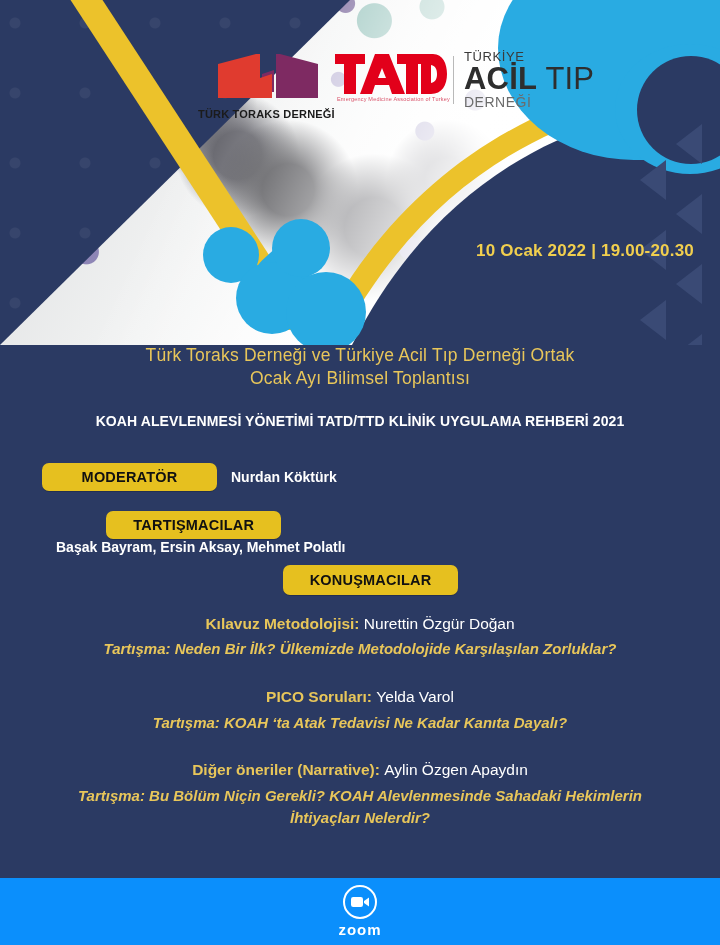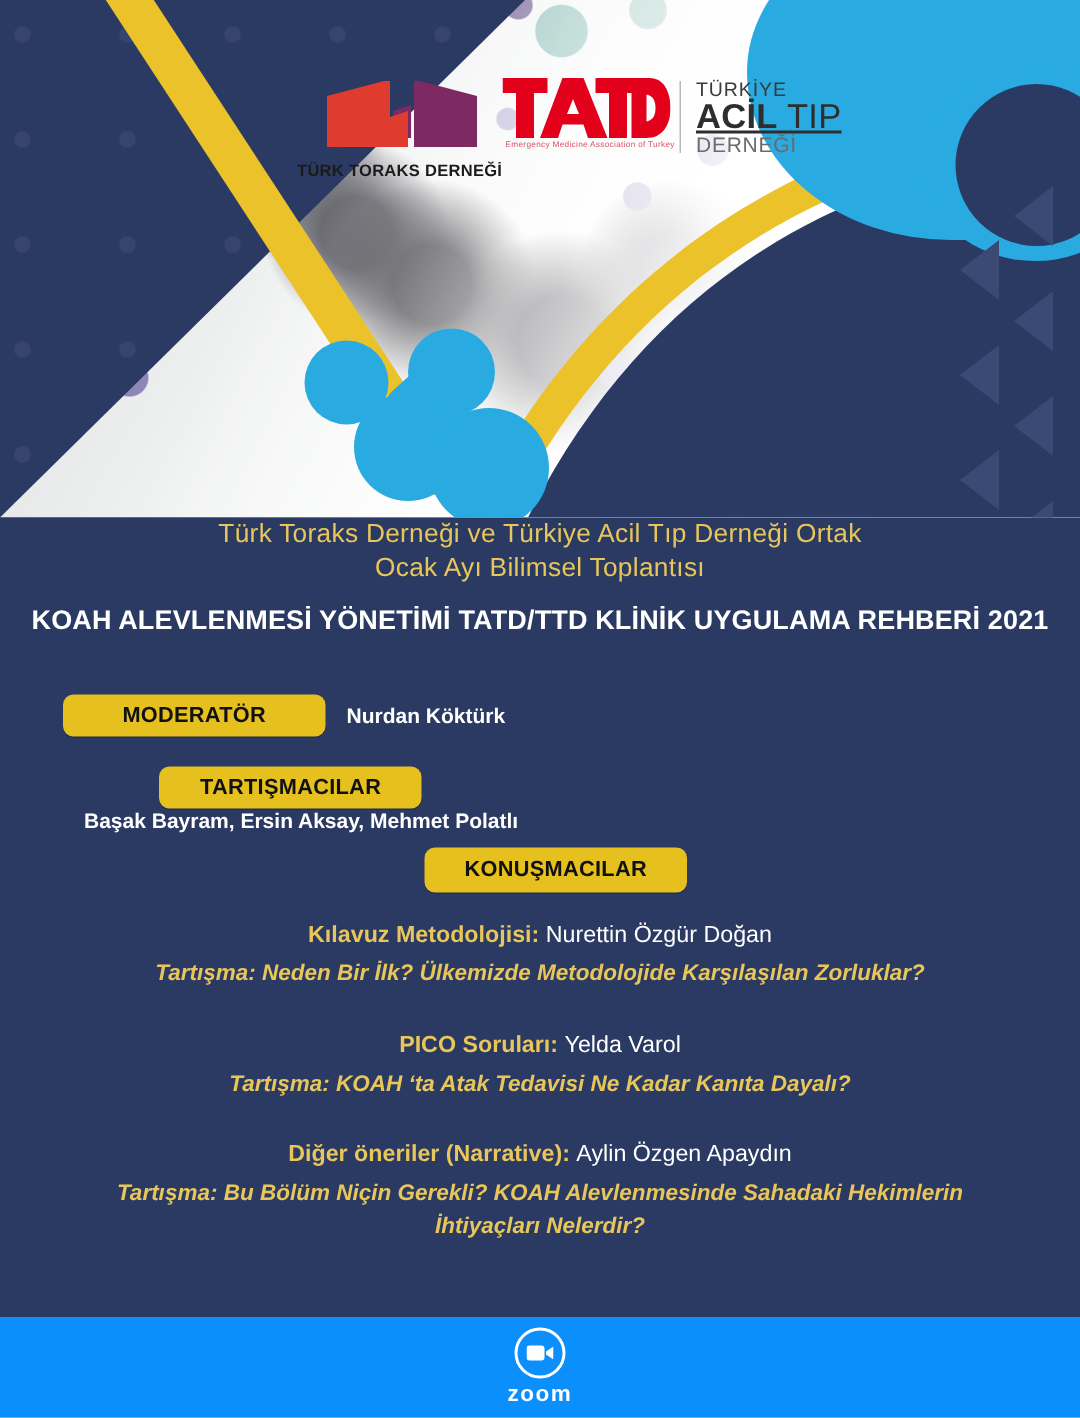--- a/index.html
+++ b/index.html
@@ -119,36 +119,36 @@
   }
   .tatd-logo{position:absolute;left:335px;top:-2px;display:flex;align-items:center;}
   .tatd-mark{position:relative;width:112px;height:56px;}
   .tatd-sub{
     position:absolute;left:2px;top:44px;width:110px;
     font-size:5.5px;color:#d9536a;letter-spacing:.2px;white-space:nowrap;
   }
   .tatd-divider{width:1px;height:48px;background:#b9b9b9;margin:0 10px 0 6px;}
   .tatd-words{line-height:1.02;color:#3a3a3a;}
   .tw1{font-size:13px;letter-spacing:.6px;}
-  .tw2{font-size:23px;font-weight:bold;letter-spacing:.2px;color:#2e2e2e;text-decoration:underline;}
+  .tw2{font-size:31px;font-weight:bold;letter-spacing:.2px;color:#2e2e2e;}
   .tw2 span{font-weight:normal;}
   .tw3{font-size:14px;letter-spacing:.5px;color:#6b6b6b;}
 
   
   .date{
     position:absolute;left:0;top:241px;width:694px;text-align:right;
     color:#f1cf4e;font-size:17px;font-weight:bold;letter-spacing:.2px;
   }
 
   
   .titles{position:absolute;left:0;top:344px;width:720px;text-align:center;}
   .t-line{color:#e8c65a;font-size:17.5px;line-height:1.33;letter-spacing:.2px;}
   .t-main{
-    color:#ffffff;font-size:18px;font-weight:bold;letter-spacing:.1px;
-    margin-top:12px;
+    color:#ffffff;font-size:14px;font-weight:bold;letter-spacing:.1px;
+    margin-top:22px;
   }
 
   
   .row{position:absolute;display:flex;align-items:center;}
   .badge{
     background:#e6c01f;color:#111;border-radius:7px;
     font-size:14.5px;font-weight:bold;letter-spacing:.2px;
     display:flex;align-items:center;justify-content:center;
     box-shadow:0 1px 0 rgba(0,0,0,.18);
   }
@@ -264,20 +264,21 @@
         <div class="tatd-words">
           <div class="tw1">TÜRKİYE</div>
           <div class="tw2"><span style="font-weight:bold">ACİL</span> <span>TIP</span></div>
           <div class="tw3">DERNEĞİ</div>
         </div>
       </div>
 
     </div>
   </div>
 
+  <div class="date">10 Ocak 2022 | 19.00-20.30</div>
 
   <div class="titles">
     <div class="t-line">Türk Toraks Derneği ve Türkiye Acil Tıp Derneği Ortak</div>
     <div class="t-line">Ocak  Ayı Bilimsel Toplantısı</div>
     <div class="t-main">KOAH ALEVLENMESİ YÖNETİMİ TATD/TTD KLİNİK UYGULAMA REHBERİ 2021</div>
   </div>
 
   <div class="row row-mod">
     <div class="badge badge-mod">MODERATÖR</div>
     <div class="role-name">Nurdan Köktürk</div>

